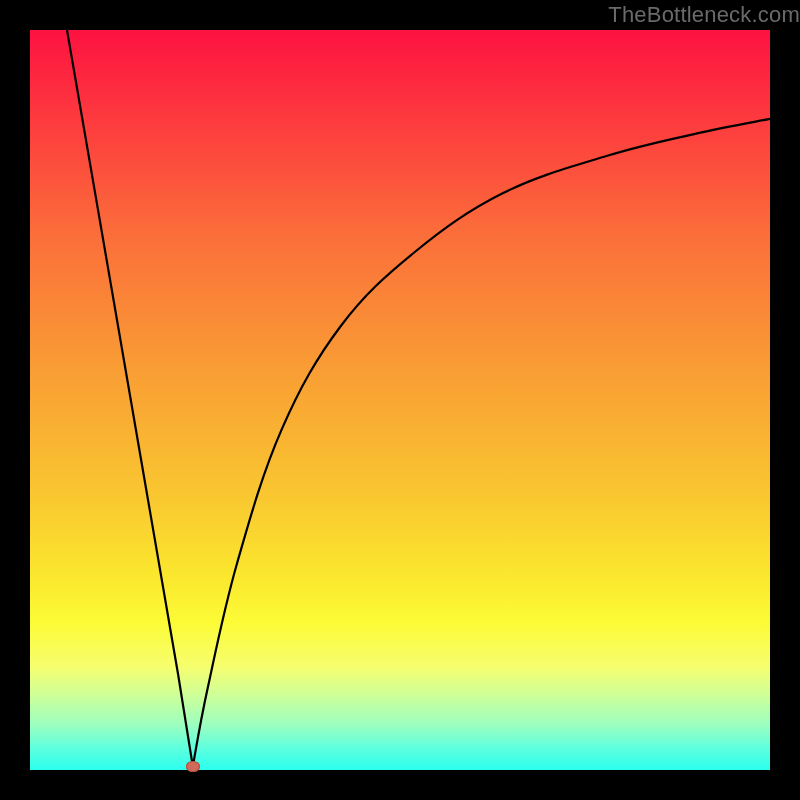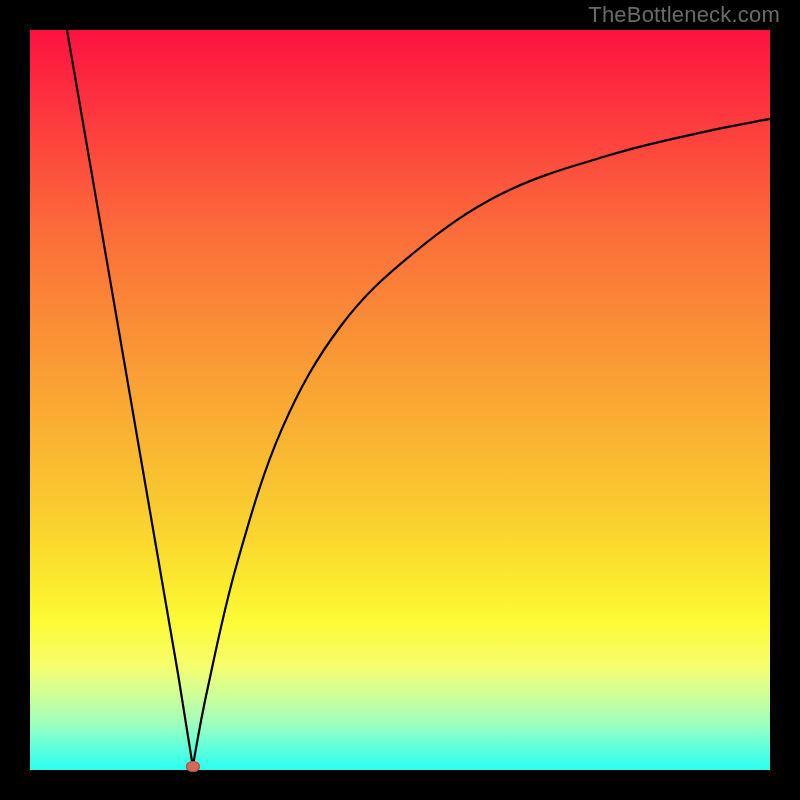--- a/index.html
+++ b/index.html
@@ -13,21 +13,21 @@
   }
   .frame {
     position: relative;
     width: 800px;
     height: 800px;
     background: #000;
   }
   .watermark {
     position: absolute;
     top: 2px;
-    right: 20px;
+    right: 0;
     font-size: 22px;
     font-weight: 500;
     color: #6a6a6a;
     letter-spacing: 0.2px;
     z-index: 20;
   }
   .plot {
     position: absolute;
     left: 30px;
     top: 30px;

